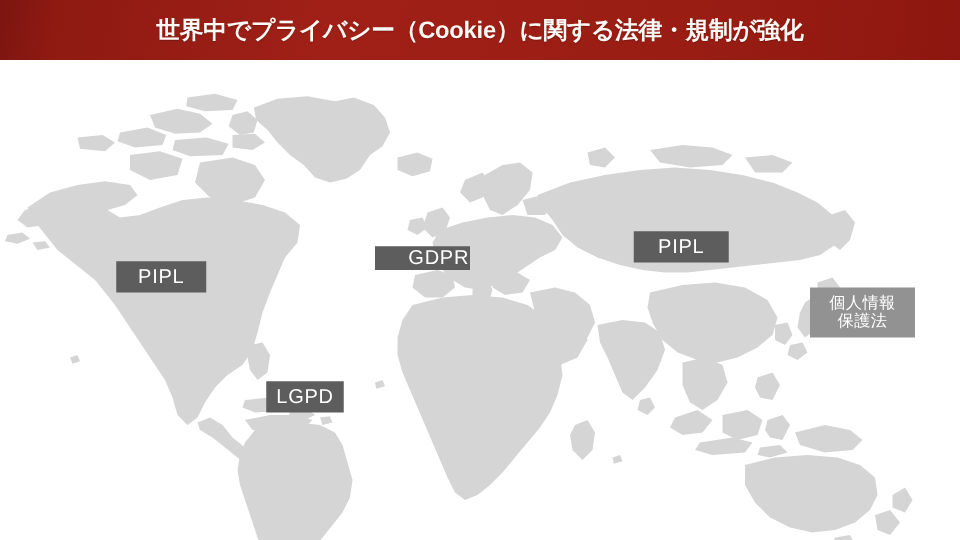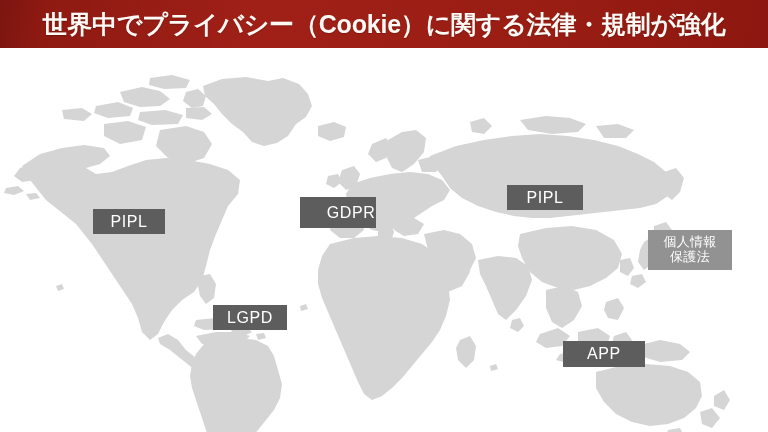--- a/index.html
+++ b/index.html
@@ -28,21 +28,21 @@
     top: 0;
     width: 768px;
     height: 48px;
     background: linear-gradient(100deg, #7c1510 0%, #8e1a12 6%, #a02017 34%, #991d13 72%, #8d1710 100%);
     display: flex;
     align-items: center;
     justify-content: center;
   }
   #title-text {
     color: #fdfaf6;
-    font-size: 25px;
+    font-size: 19px;
     font-weight: 700;
     letter-spacing: -0.2px;
     white-space: nowrap;
     line-height: 1;
     text-shadow: 0 1px 1px rgba(0,0,0,0.22);
   }
 
   
   #map-area {
     position: absolute;
@@ -214,36 +214,33 @@
         <path d="M300 258 L306 256 L308 261 L301 263 Z"></path>
         <path d="M246 404 L254 402 L256 408 L248 410 Z"></path>
 
       </g>
     </svg>
 
     <div class="map-label label-dark" style="left:93px; top:161px; width:72px; height:25px;">
       <span>PIPL</span>
     </div>
 
-    <div class="map-label label-dark" style="left:300px; top:149px; width:76px; height:31px;padding-left:36px;">
+    <div class="map-label label-dark" style="left:300px; top:149px; width:76px; height:19px;padding-left:36px;">
       <span>GDPR</span>
     </div>
 
     <div class="map-label label-dark" style="left:507px; top:137px; width:76px; height:25px;">
       <span>PIPL</span>
     </div>
 
 
     <div class="map-label label-light" style="left:648px; top:182px; width:84px; height:40px;align-items:center;">
       <span class="lbl-line">個人情報</span>
       <span class="lbl-line">保護法</span>
     </div>
 
-    <div class="map-label label-dark" style="left:213px; top:257px; width:74px; height:25px;">
+    <div class="map-label label-dark" style="left:213px; top:257px; width:62px; height:25px;">
       <span>LGPD</span>
     </div>
 
-    <div class="map-label label-dark" style="left:563px; top:293px; width:82px; height:26px;">
-      <span>APP</span>
-    </div>
 
   </div>
 </div>
 
 </body></html>

